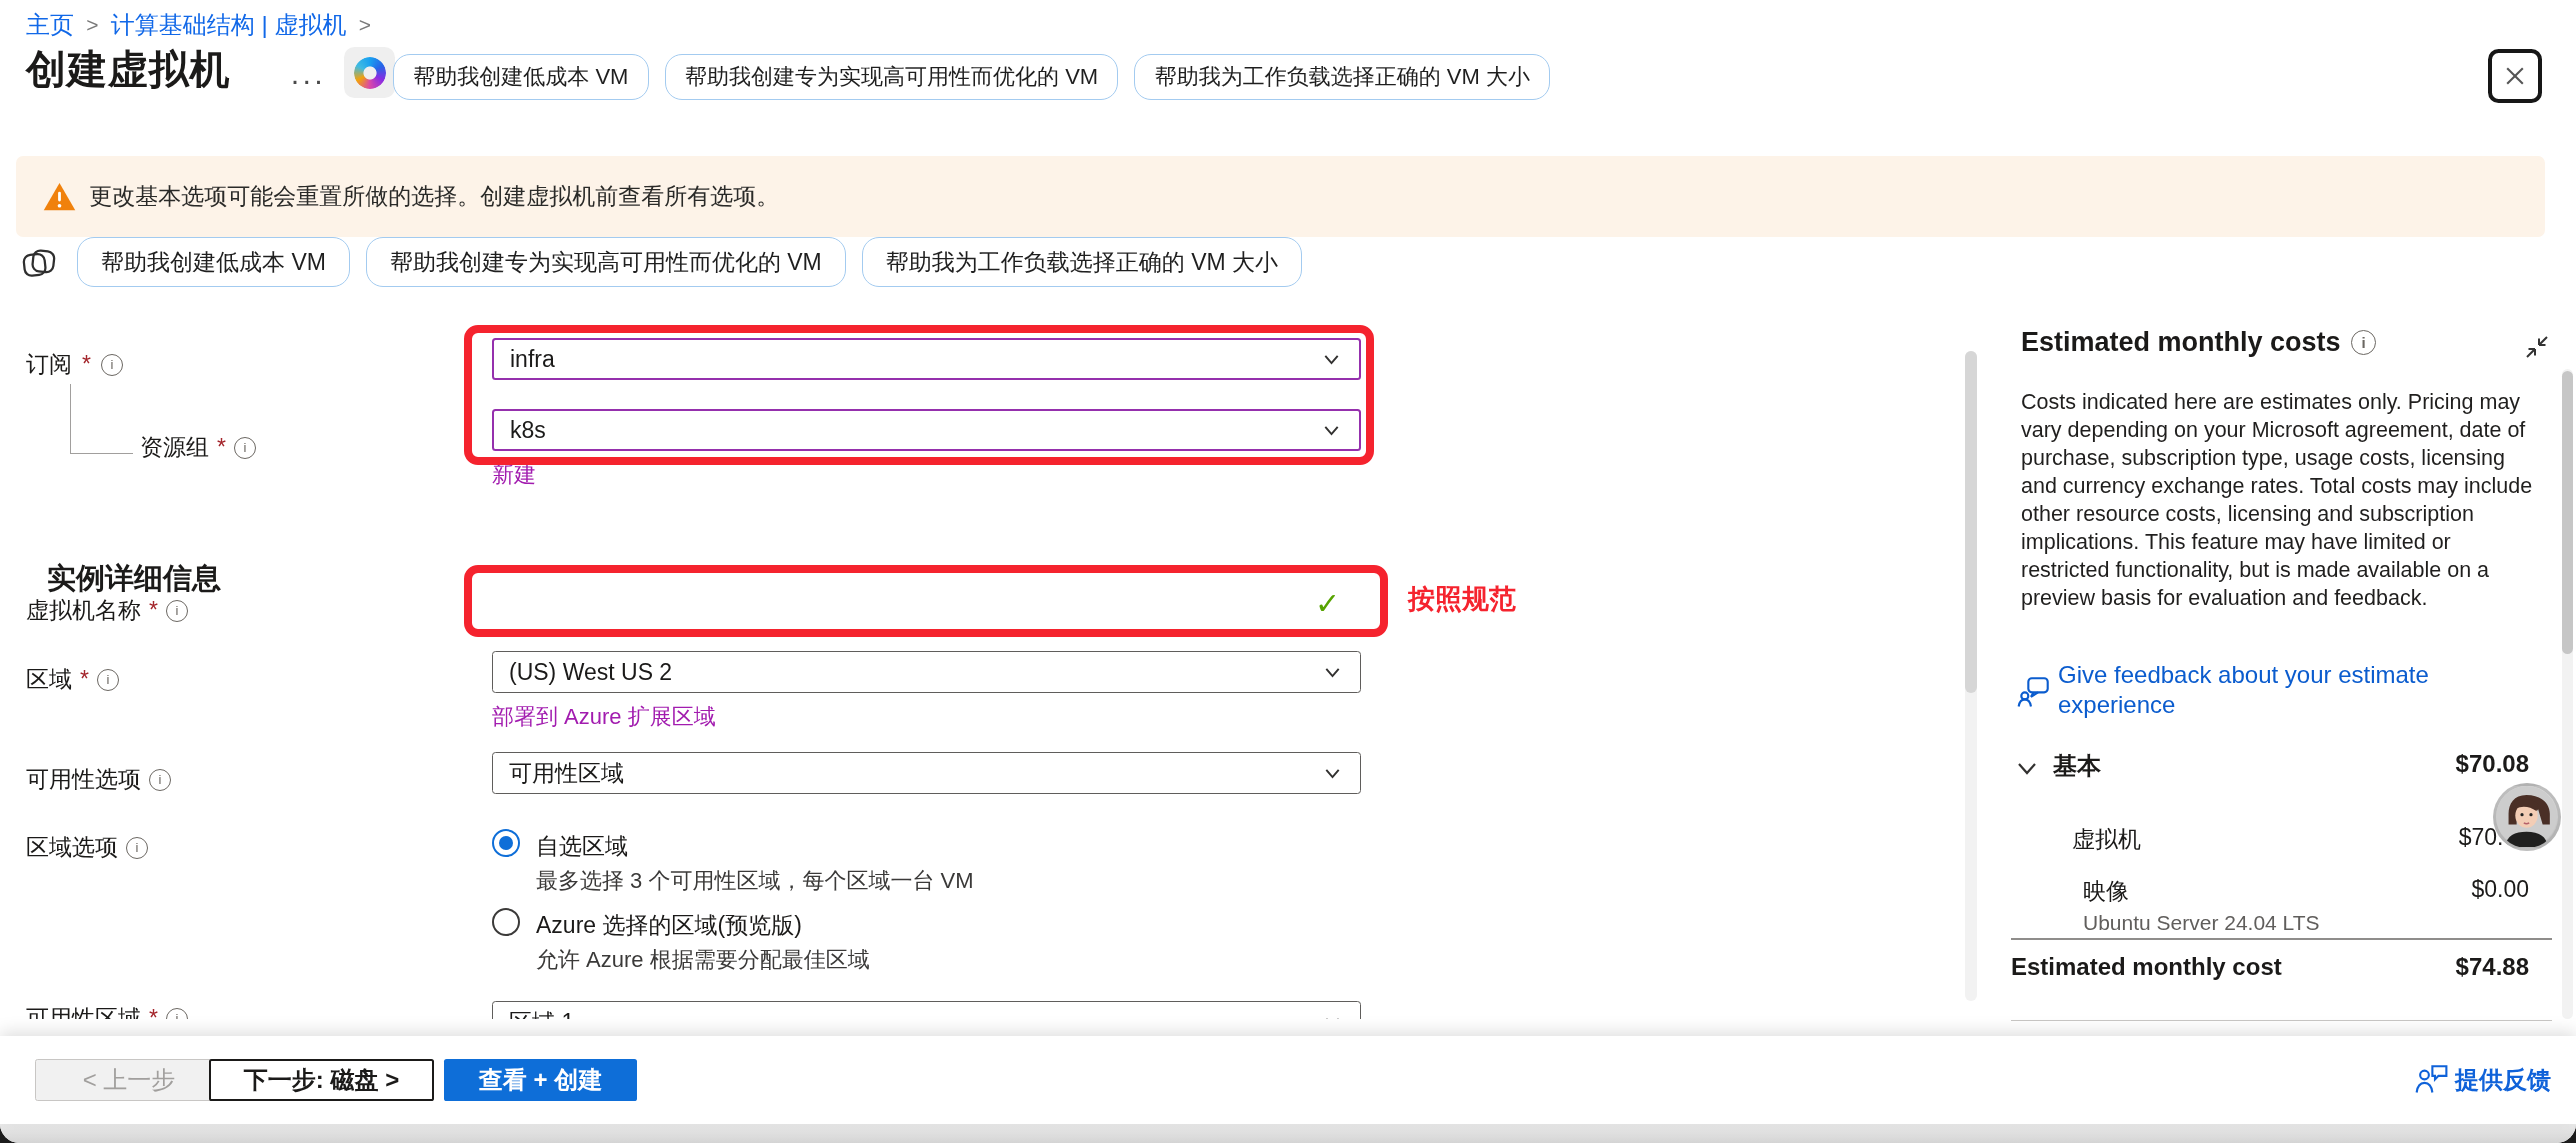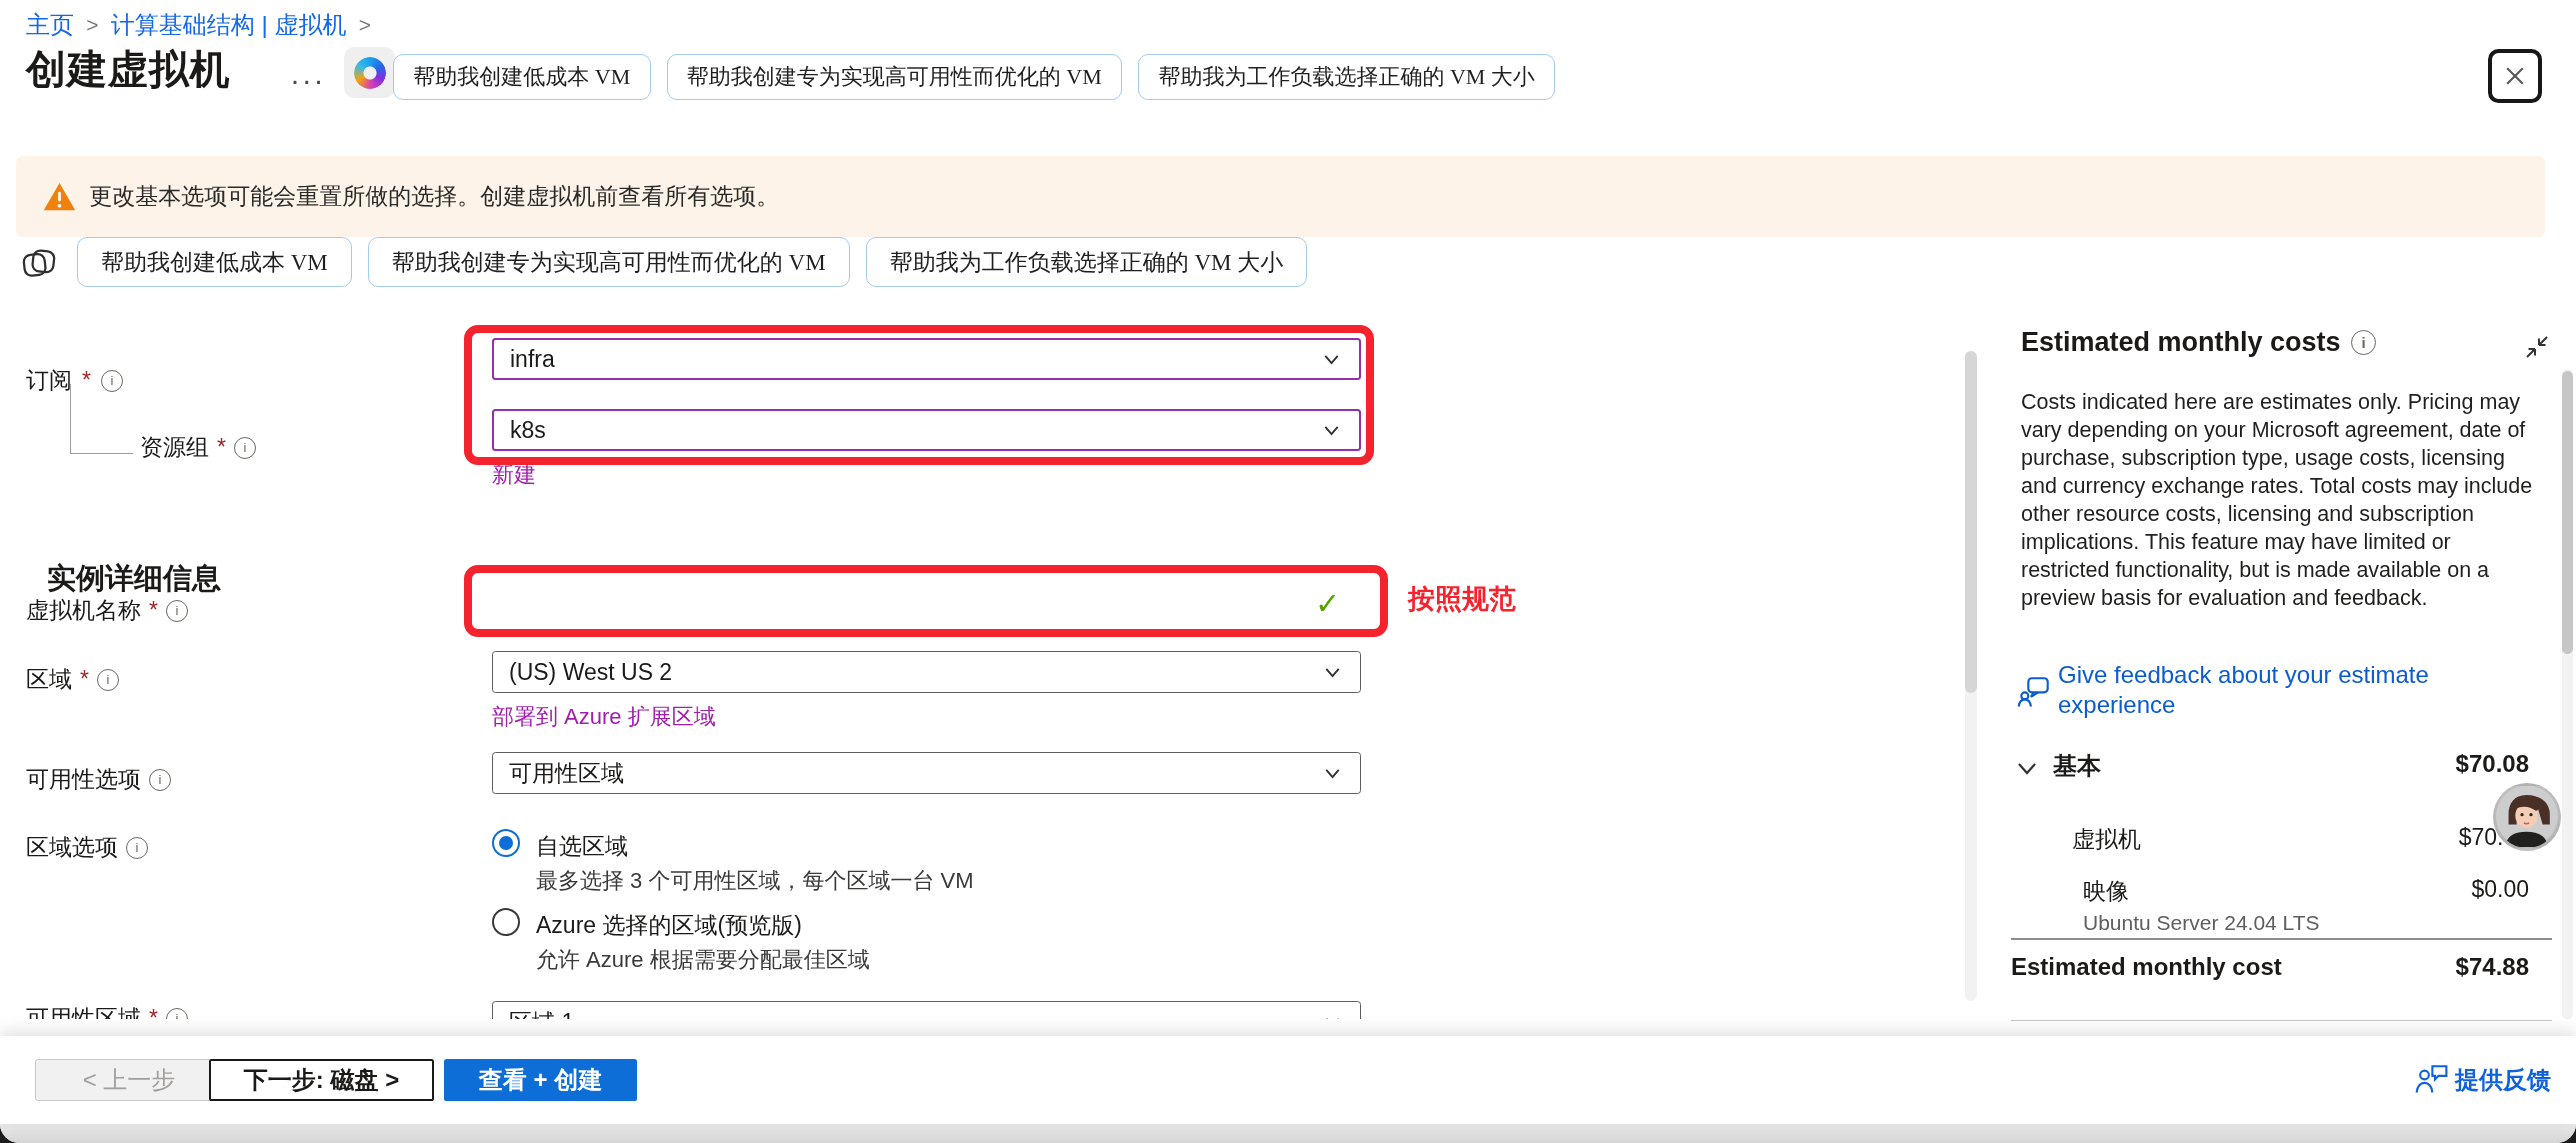--- a/index.html
+++ b/index.html
@@ -16,22 +16,22 @@
   .more-dots{left:290px;top:63px;font-size:30px;color:#4a4a4a;letter-spacing:1.8px;}
   .copilot-badge{left:344px;top:47px;width:51px;height:51px;background:#efefef;border-radius:10.5px;
                  display:flex;align-items:center;justify-content:center;}
   .copilot-logo{width:32px;height:32px;border-radius:50%;
      background:conic-gradient(#19a0f0,#2764e7,#8a2ce2,#d946aa,#f2a20c,#3fbbe2,#19a0f0);
      -webkit-mask:radial-gradient(circle,transparent 0 6.1px,#000 7px);
      mask:radial-gradient(circle,transparent 0 6.1px,#000 7px);}
   .chips{display:flex;align-items:center;}
   .chips-row1{left:393px;top:54px;gap:16px;}
   .chips-row2{left:77px;top:237px;gap:16px;}
-  .chip{background:#fff;border:1.8px solid #a3cbf0;border-radius:10px;height:44px;display:flex;
-        align-items:center;padding:0 19.3px;font-size:22px;color:#1f1f1f;white-space:nowrap;cursor:pointer;font-family:Liberation Serif, serif;}
+  .chip{background:#fff;border:1.8px solid #a3cbf0;border-radius:17px;height:44px;display:flex;
+        align-items:center;padding:0 19.3px;font-size:22px;color:#1f1f1f;white-space:nowrap;cursor:pointer;}
   .chips-row2 .chip{height:48px;font-size:23px;padding:0 23px;}
   .close-btn{left:2488px;top:49px;width:54px;height:54px;border:4.4px solid #171717;border-radius:10.5px;
              background:#fff;display:flex;align-items:center;justify-content:center;cursor:pointer;box-sizing:border-box;}
   
   .banner{left:16px;top:156px;width:2529px;height:81px;background:#fdf3e8;border-radius:7px;
           display:flex;align-items:center;}
   .banner-text{font-size:23px;color:#2a2a28;margin-left:12.3px;font-family:Liberation Mono, monospace;}
   .warn-icon{margin-left:26px;}
   .copilot-outline{left:19.3px;top:244px;}
   
@@ -132,21 +132,21 @@
   <svg class="abs copilot-outline" width="40" height="40" viewBox="0 0 46 46">
     <rect x="6" y="12" width="24" height="24" rx="8" fill="none" stroke="#2f2f2f" stroke-width="2.6" transform="rotate(-6 18 24)"></rect>
     <rect x="16" y="8" width="24" height="24" rx="8" fill="none" stroke="#2f2f2f" stroke-width="2.6" transform="rotate(6 28 20)"></rect>
   </svg>
   <div class="abs chips chips-row2">
     <div class="chip">帮助我创建低成本 VM</div>
     <div class="chip">帮助我创建专为实现高可用性而优化的 VM</div>
     <div class="chip">帮助我为工作负载选择正确的 VM 大小</div>
   </div>
 
-  <div class="abs flabel" style="top:365px;gap:10px;">
+  <div class="abs flabel" style="top:349px;gap:10px;">
     <span>订阅</span>
       <span class="req">*</span>
     <span class="info">i</span>
   </div>
   <div class="abs dd purple" style="top:338px;">
     <span>infra</span>
     <svg class="chev" width="23" height="23" viewBox="0 0 26 26">
       <polyline points="6,9 13,17 20,9" fill="none" stroke="#323130" stroke-width="2.2"></polyline>
     </svg>
   </div>

